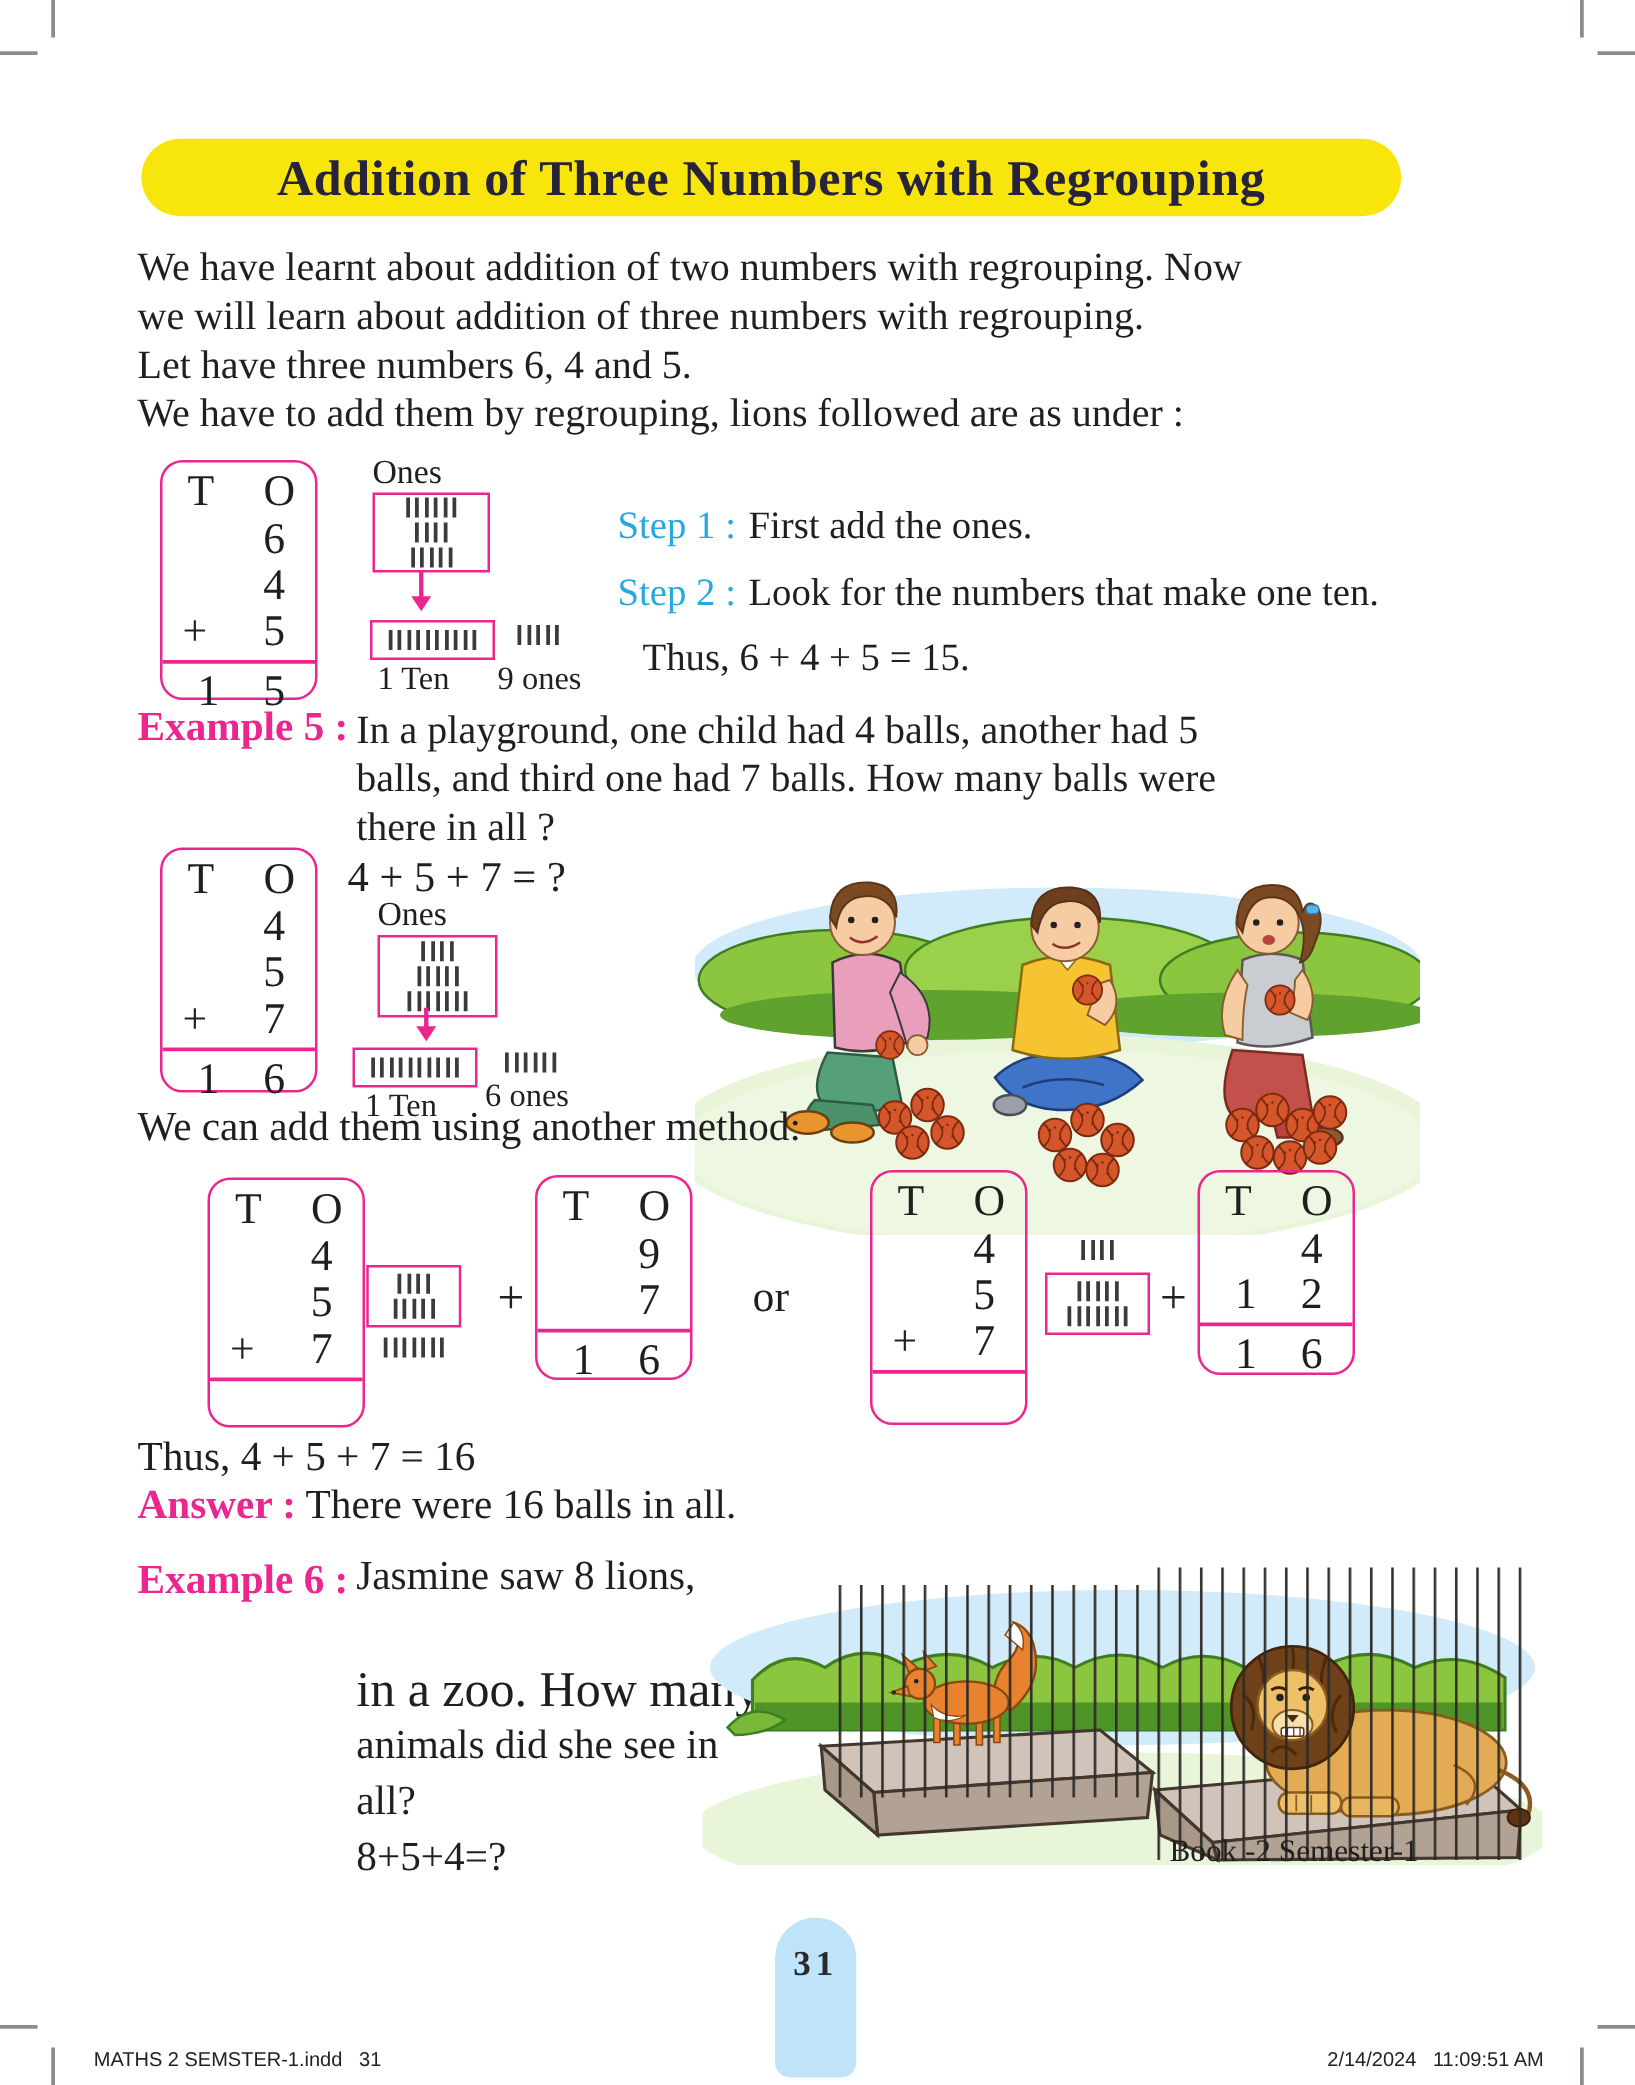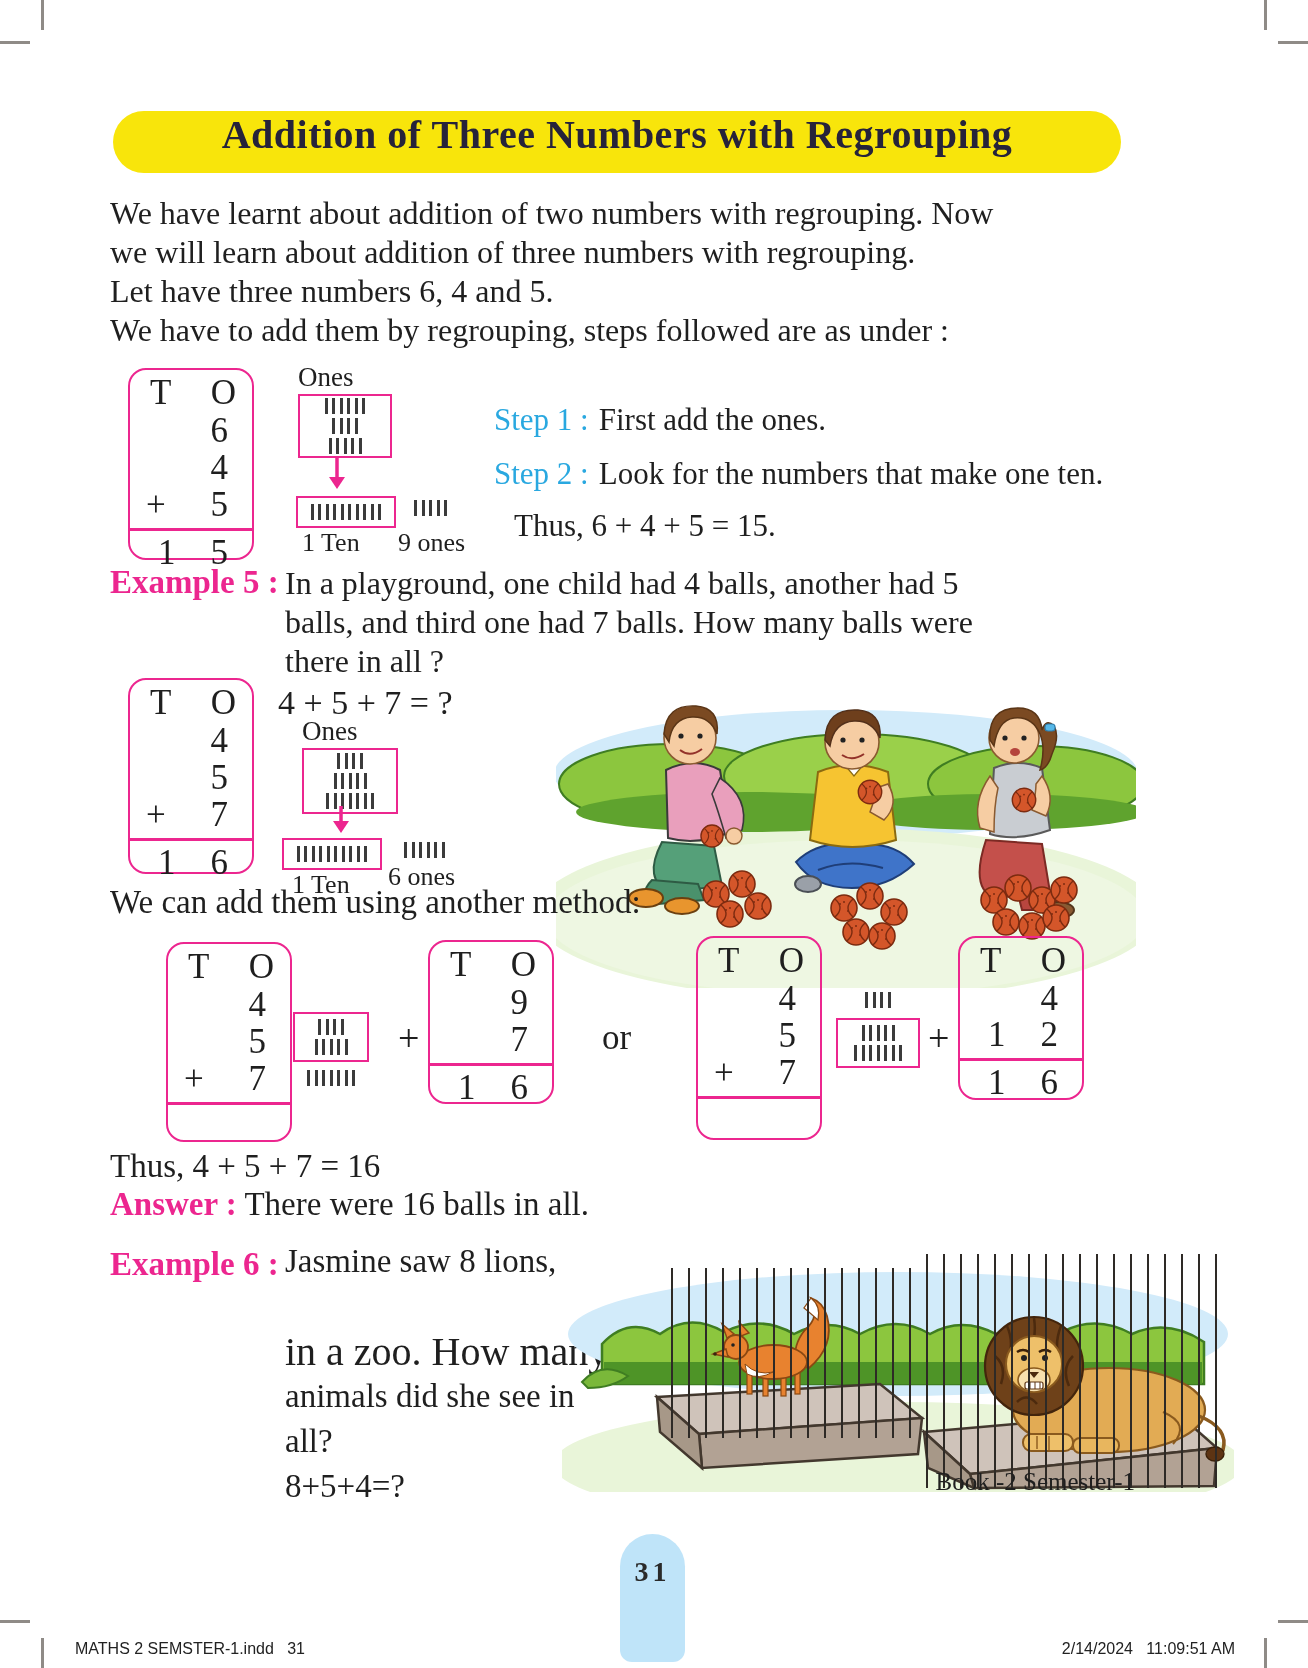--- a/index.html
+++ b/index.html
@@ -5,21 +5,21 @@
   :root{
     --pink:#ec268f; --blue:#29a8e0; --yellow:#f8e50b; --tab-blue:#bfe4f9; --ink:#1f1f1f;
   }
   html,body{margin:0;padding:0;background:#ffffff;}
   #page{position:relative;width:1308px;height:1668px;background:#fff;overflow:hidden;
         font-family:"Liberation Serif",serif;color:var(--ink);}
   .abs{position:absolute;}
   .mark{position:absolute;background:#8f8b87;}
   
   .banner{position:absolute;left:113px;top:111px;width:1008px;height:62px;background:var(--yellow);
-          border-radius:32px;display:flex;align-items:flex-start;justify-content:center;}
+          border-radius:32px;display:flex;align-items:center;justify-content:center;}
   .banner span{font-size:40px;font-weight:600;color:#26233a;letter-spacing:.5px;}
   
   .bodyline{position:absolute;left:110px;font-size:32px;line-height:39px;white-space:nowrap;}
   
   .tobox{position:absolute;border:2.5px solid var(--pink);border-radius:18px;font-size:35px;background:transparent;}
   .to-head{display:flex;justify-content:space-between;padding:4px 16px 0 20px;line-height:38px;}
   .addend{text-align:right;padding-right:24px;line-height:37px;position:relative;}
   .plus{position:absolute;left:16px;}
   .rule{height:0;border-top:3.5px solid var(--pink);margin-top:5px;}
   .sumrow{display:flex;justify-content:space-between;padding:4px 24px 0 28px;line-height:36px;}
@@ -51,21 +51,21 @@
   <div class="mark" style="left:1278px;top:1620px;width:30px;height:3px;"></div>
   <div class="mark" style="left:1264px;top:1638px;width:3px;height:30px;"></div>
 
   <div class="banner">
     <span>Addition of Three Numbers with Regrouping</span>
   </div>
 
   <div class="bodyline" style="top:194px;">We have learnt about addition of two numbers with regrouping. Now</div>
   <div class="bodyline" style="top:233px;">we will learn about addition of three numbers with regrouping.</div>
   <div class="bodyline" style="top:272px;">Let have three numbers 6, 4 and 5.</div>
-  <div class="bodyline" style="top:311px;">We have to add them by regrouping, steps followed are as under :</div>
+  <div class="bodyline" style="top:311px;">We have to add them by regrouping, lions followed are as under :</div>
 
   <div class="tobox" style="left:128px;top:368px;width:122px;height:188px;">
     <div class="to-head">
       <span>T</span>
       <span>O</span>
     </div>
     <div class="addend">6</div>
     <div class="addend">4</div>
     <div class="addend"><span class="plus">+</span><span>5</span></div>
     <div class="rule"></div>

